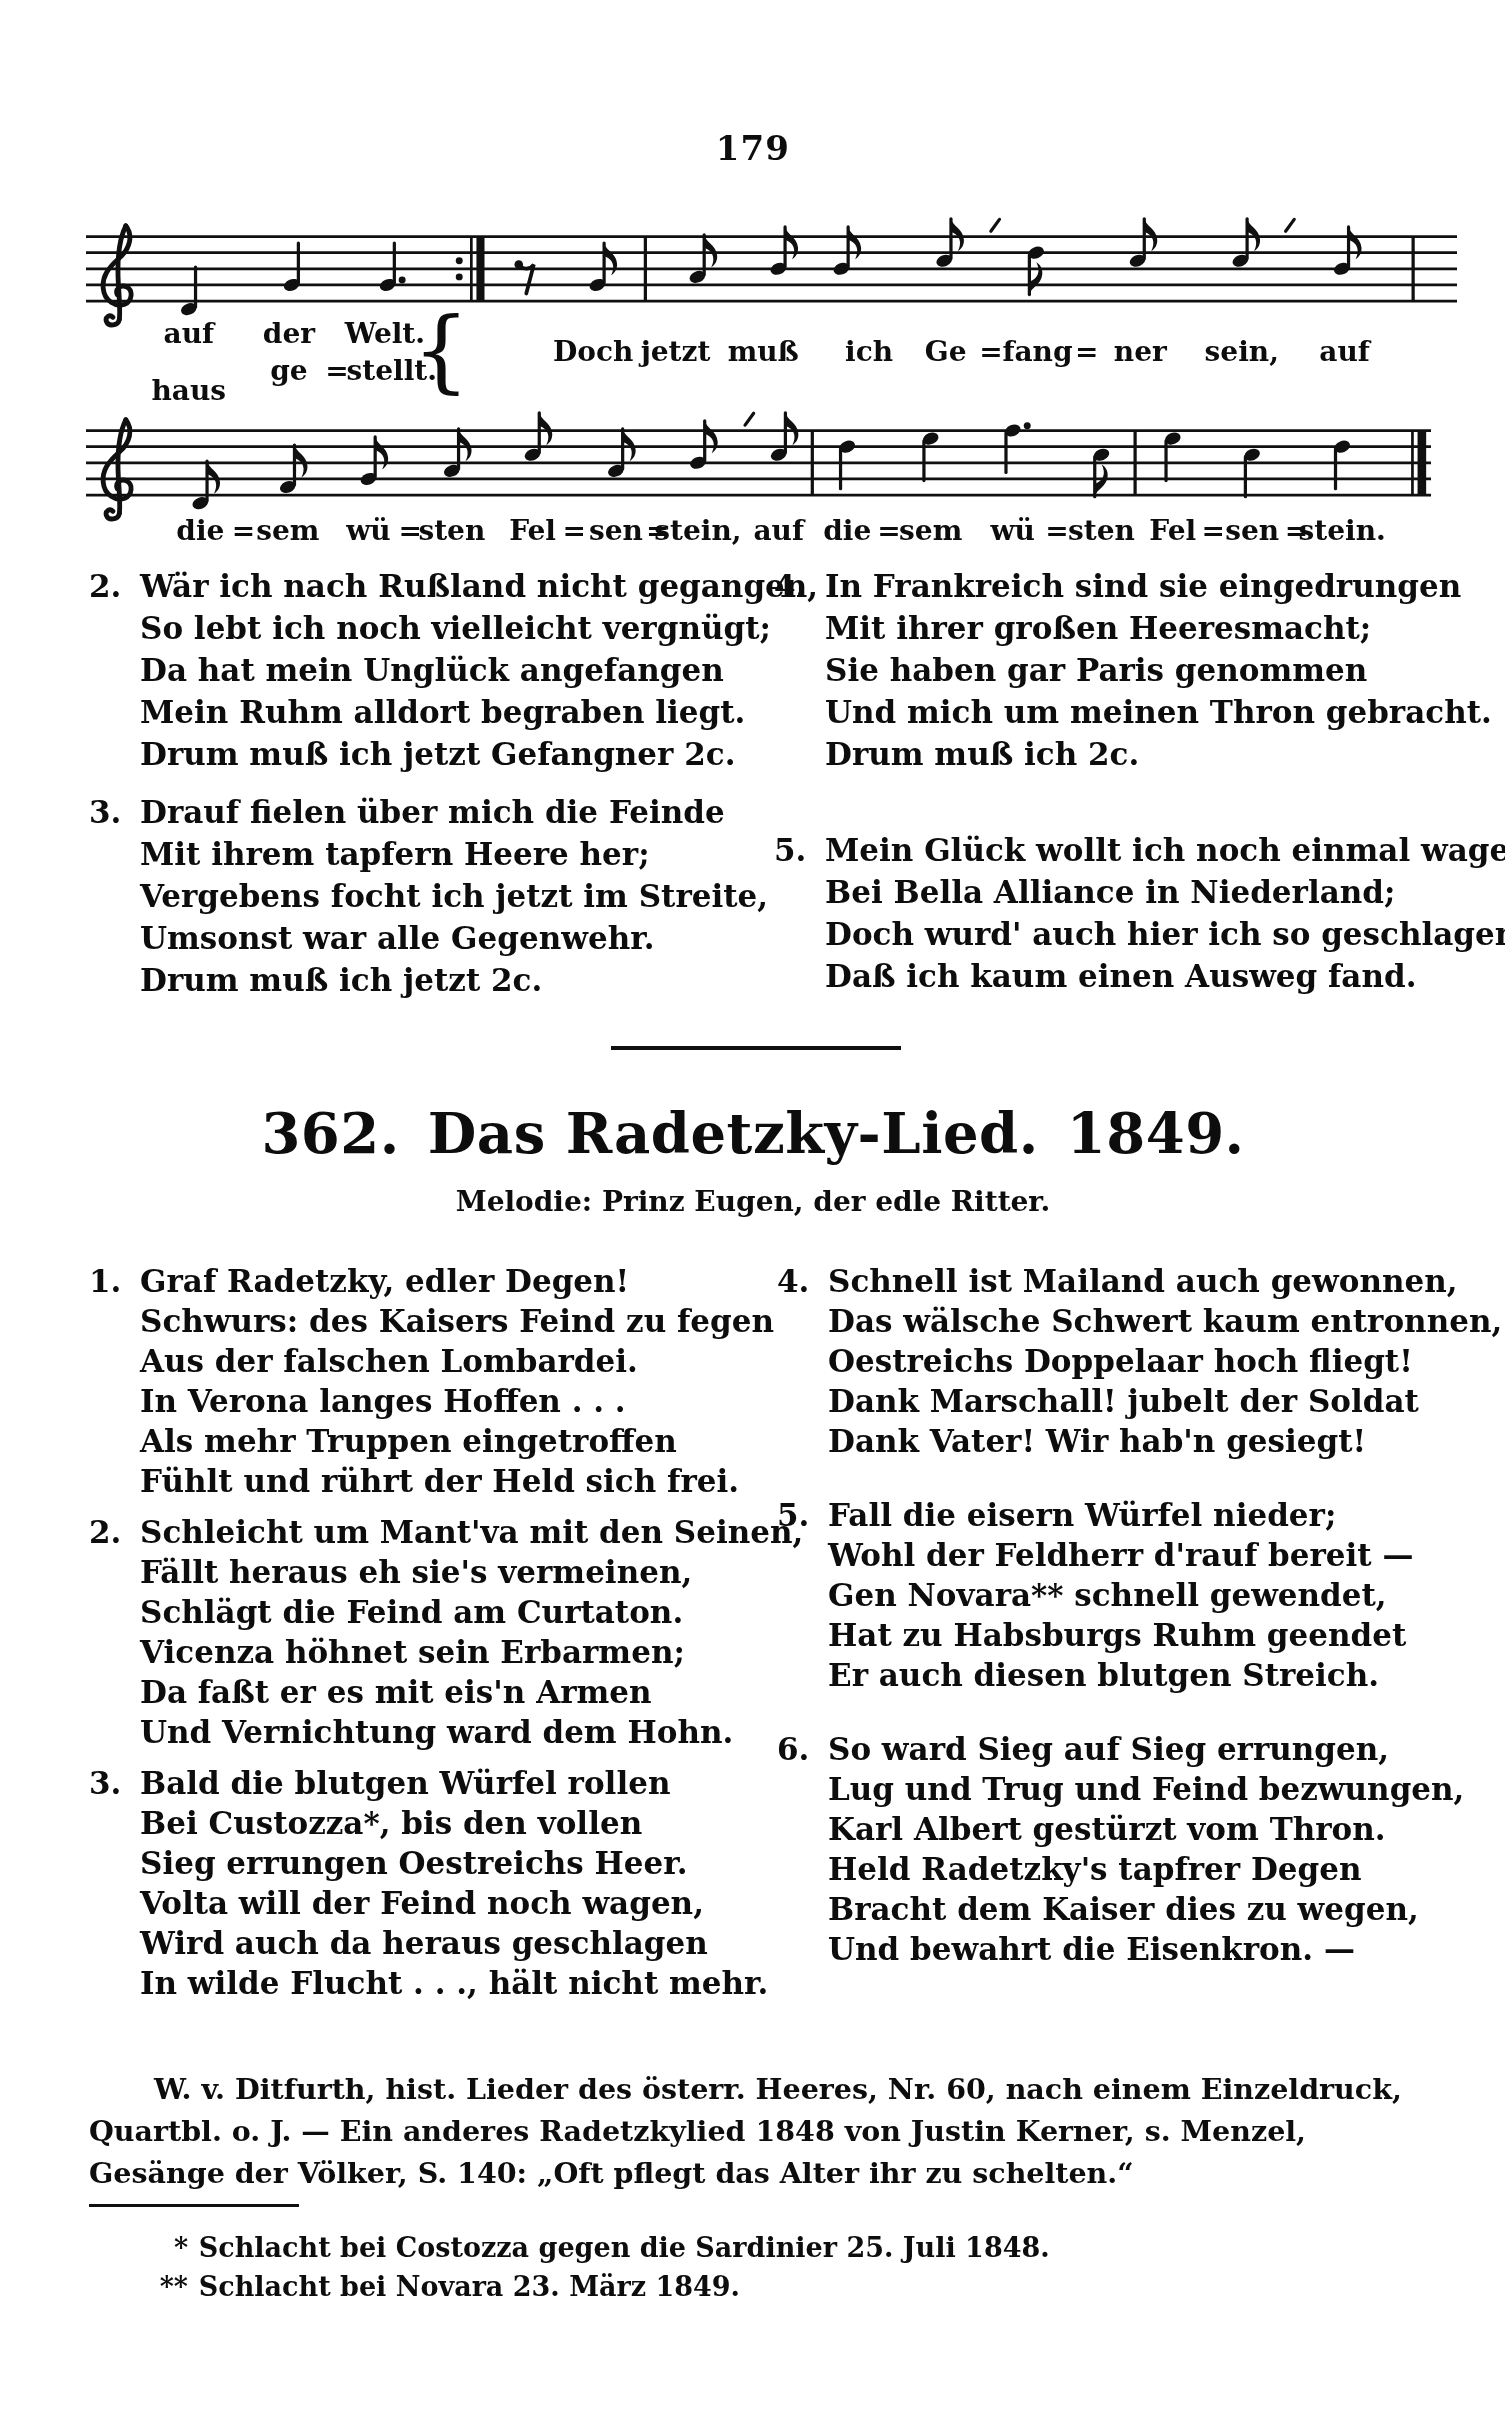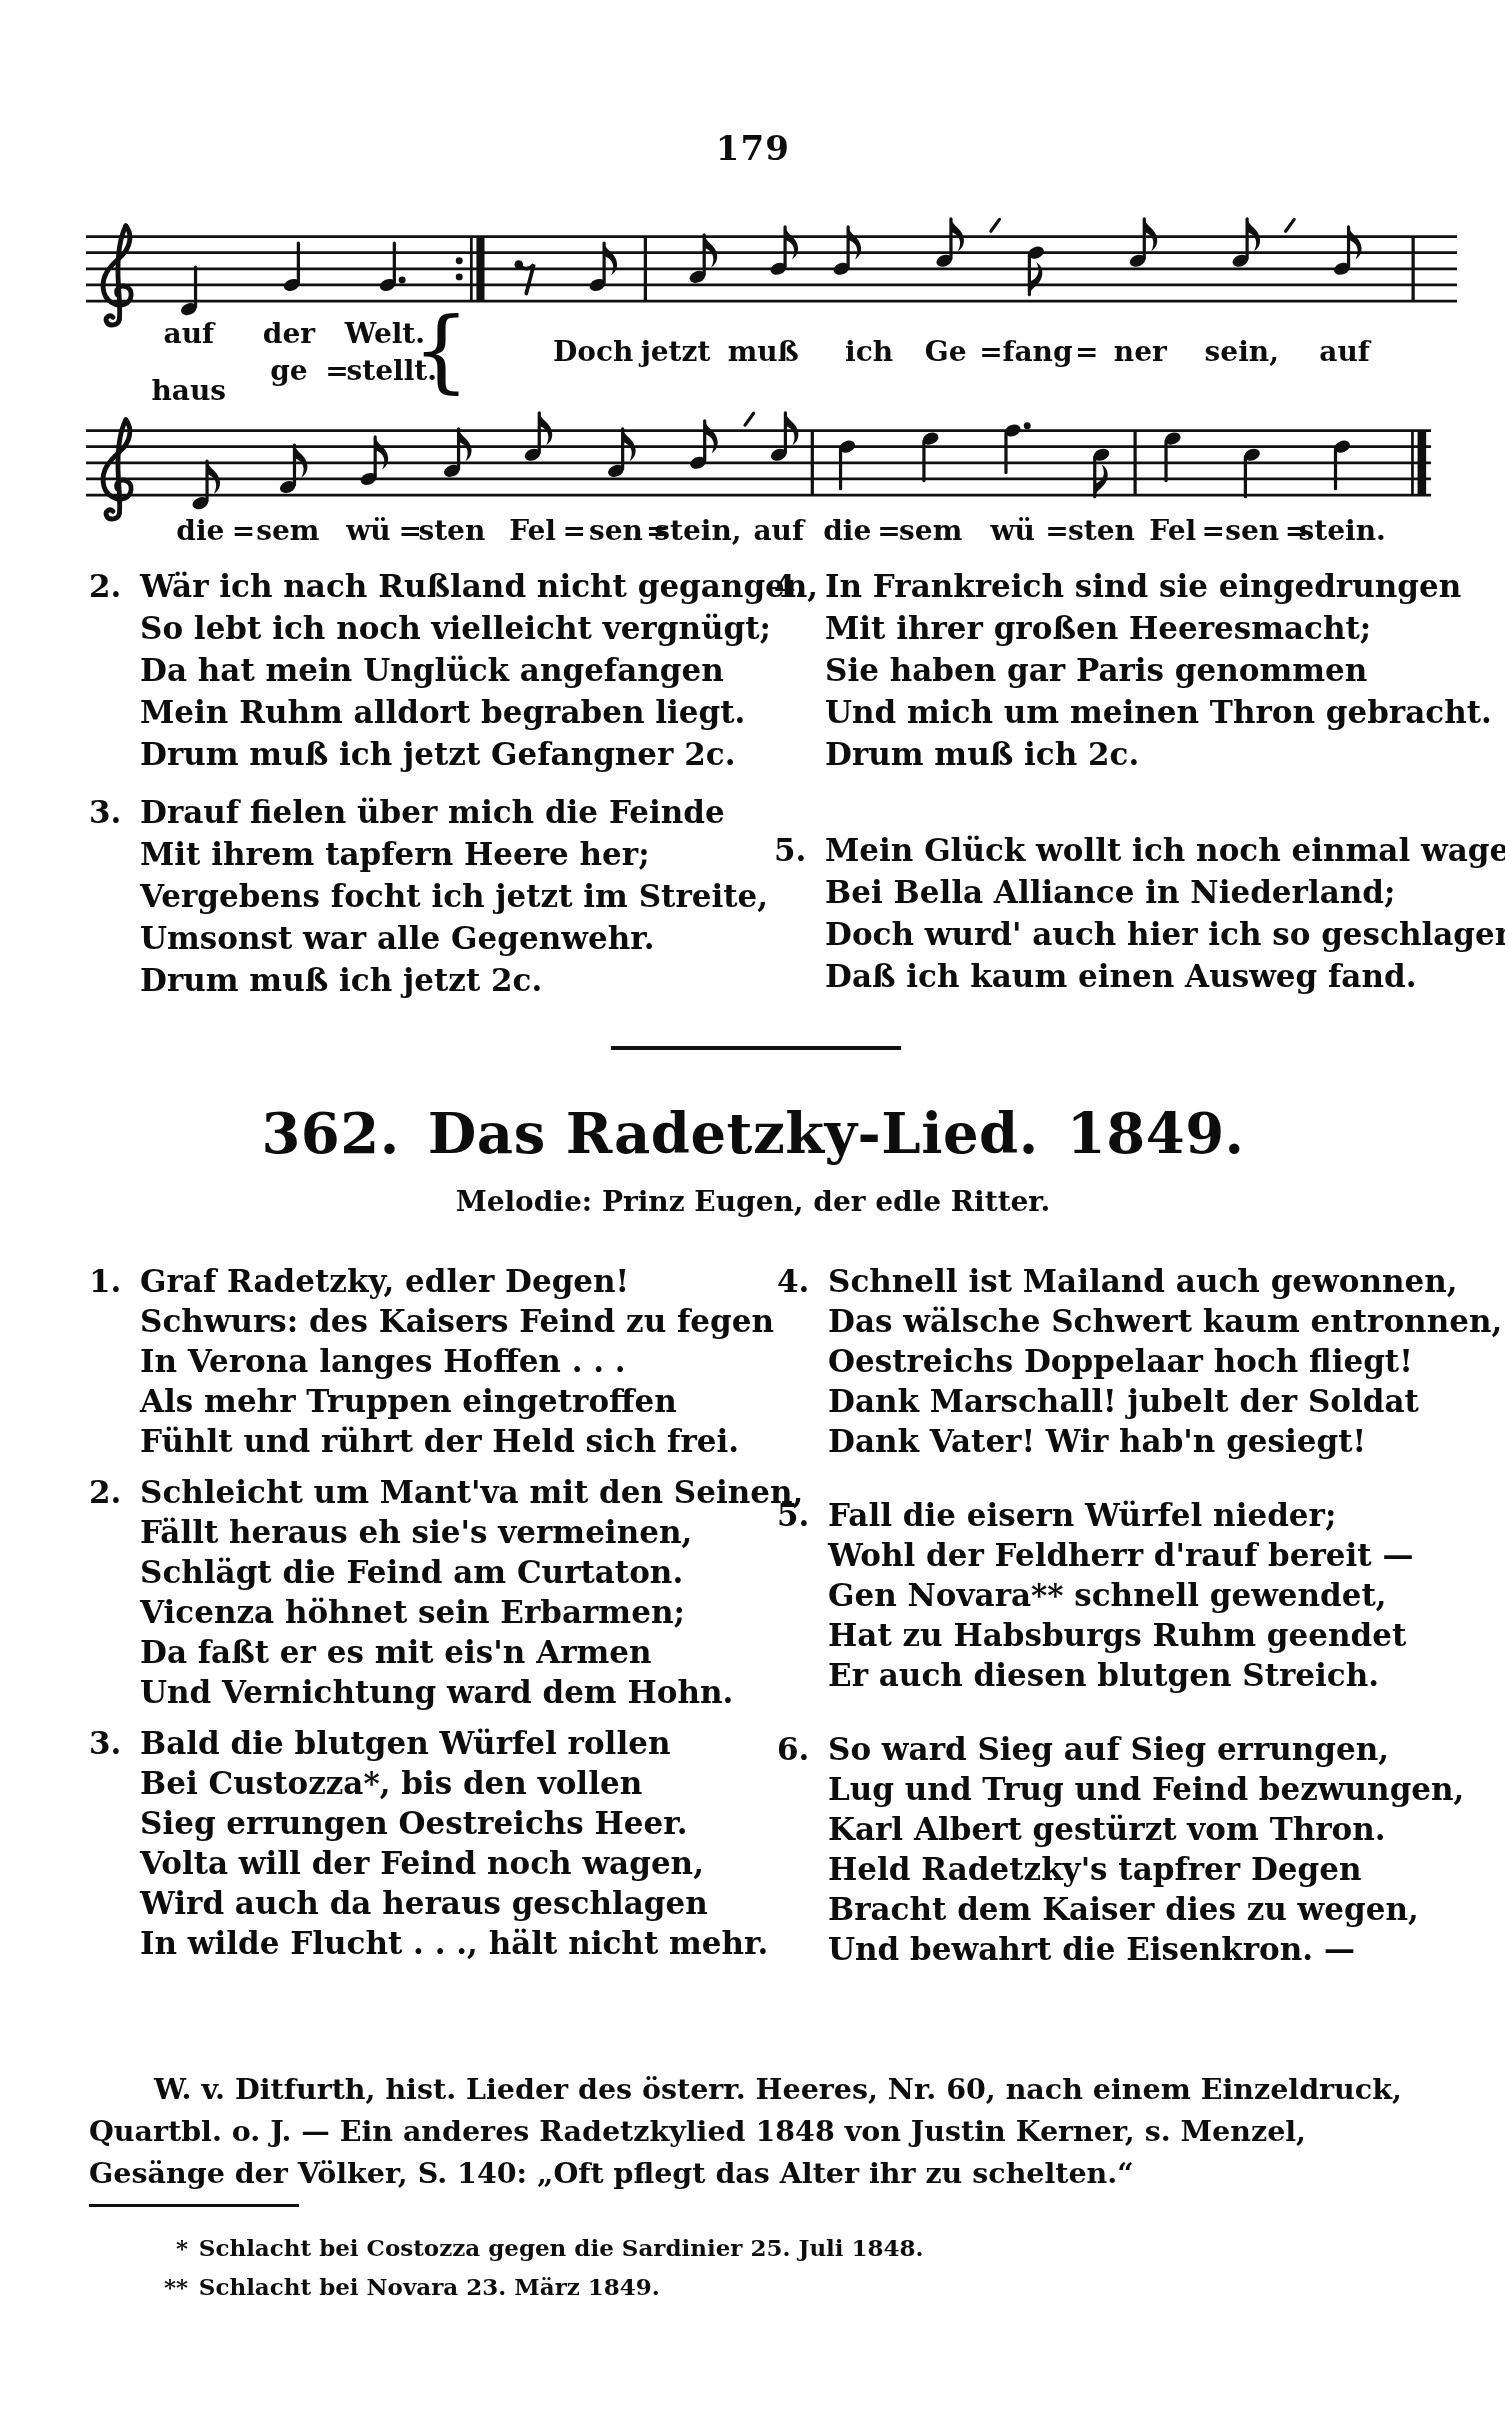--- a/index.html
+++ b/index.html
@@ -55,21 +55,21 @@
     text-align:center;font-size:28px;font-weight:700;
   }
   
   .source{
     position:absolute;left:89px;top:2068px;width:1355px;
     font-size:28.5px;line-height:42px;font-weight:700;
   }
   .source .sline{white-space:nowrap;}
   .source .sline:first-child{text-indent:65px;}
   #fnrule{left:89px;top:2204px;width:210px;height:2.7px;}
-  .footnotes{position:absolute;left:134px;top:2228px;font-size:23px;line-height:39px;font-weight:700;}
+  .footnotes{position:absolute;left:134px;top:2228px;font-size:27px;line-height:39px;font-weight:700;}
   .fn{white-space:nowrap;}
   .fnmark{display:inline-block;width:54px;text-align:right;padding-right:10.8px;}
 </style>
 </head>
 <body>
 
 <div class="page">
 
   <div class="pageno">179</div>
 
@@ -337,20 +337,21 @@
   <div class="titlerow">
     <span>362.</span><span>Das Radetzky-Lied.</span><span>1849.</span>
   </div>
   <div class="melody">Melodie: Prinz Eugen, der edle Ritter.</div>
 
   <div class="vcol" id="s2-left">
       <div class="verse">
         <span class="vnum">1.</span>
         <div class="vline">Graf Radetzky, edler Degen!</div>
         <div class="vline">Schwurs: des Kaisers Feind zu fegen</div>
+        <div class="vline">Aus der falschen Lombardei.</div>
         <div class="vline">In Verona langes Hoffen . . .</div>
         <div class="vline">Als mehr Truppen eingetroffen</div>
         <div class="vline">Fühlt und rührt der Held sich frei.</div>
       </div>
       <div class="verse">
         <span class="vnum">2.</span>
         <div class="vline">Schleicht um Mant'va mit den Seinen,</div>
         <div class="vline">Fällt heraus eh sie's vermeinen,</div>
         <div class="vline">Schlägt die Feind am Curtaton.</div>
         <div class="vline">Vicenza höhnet sein Erbarmen;</div>

